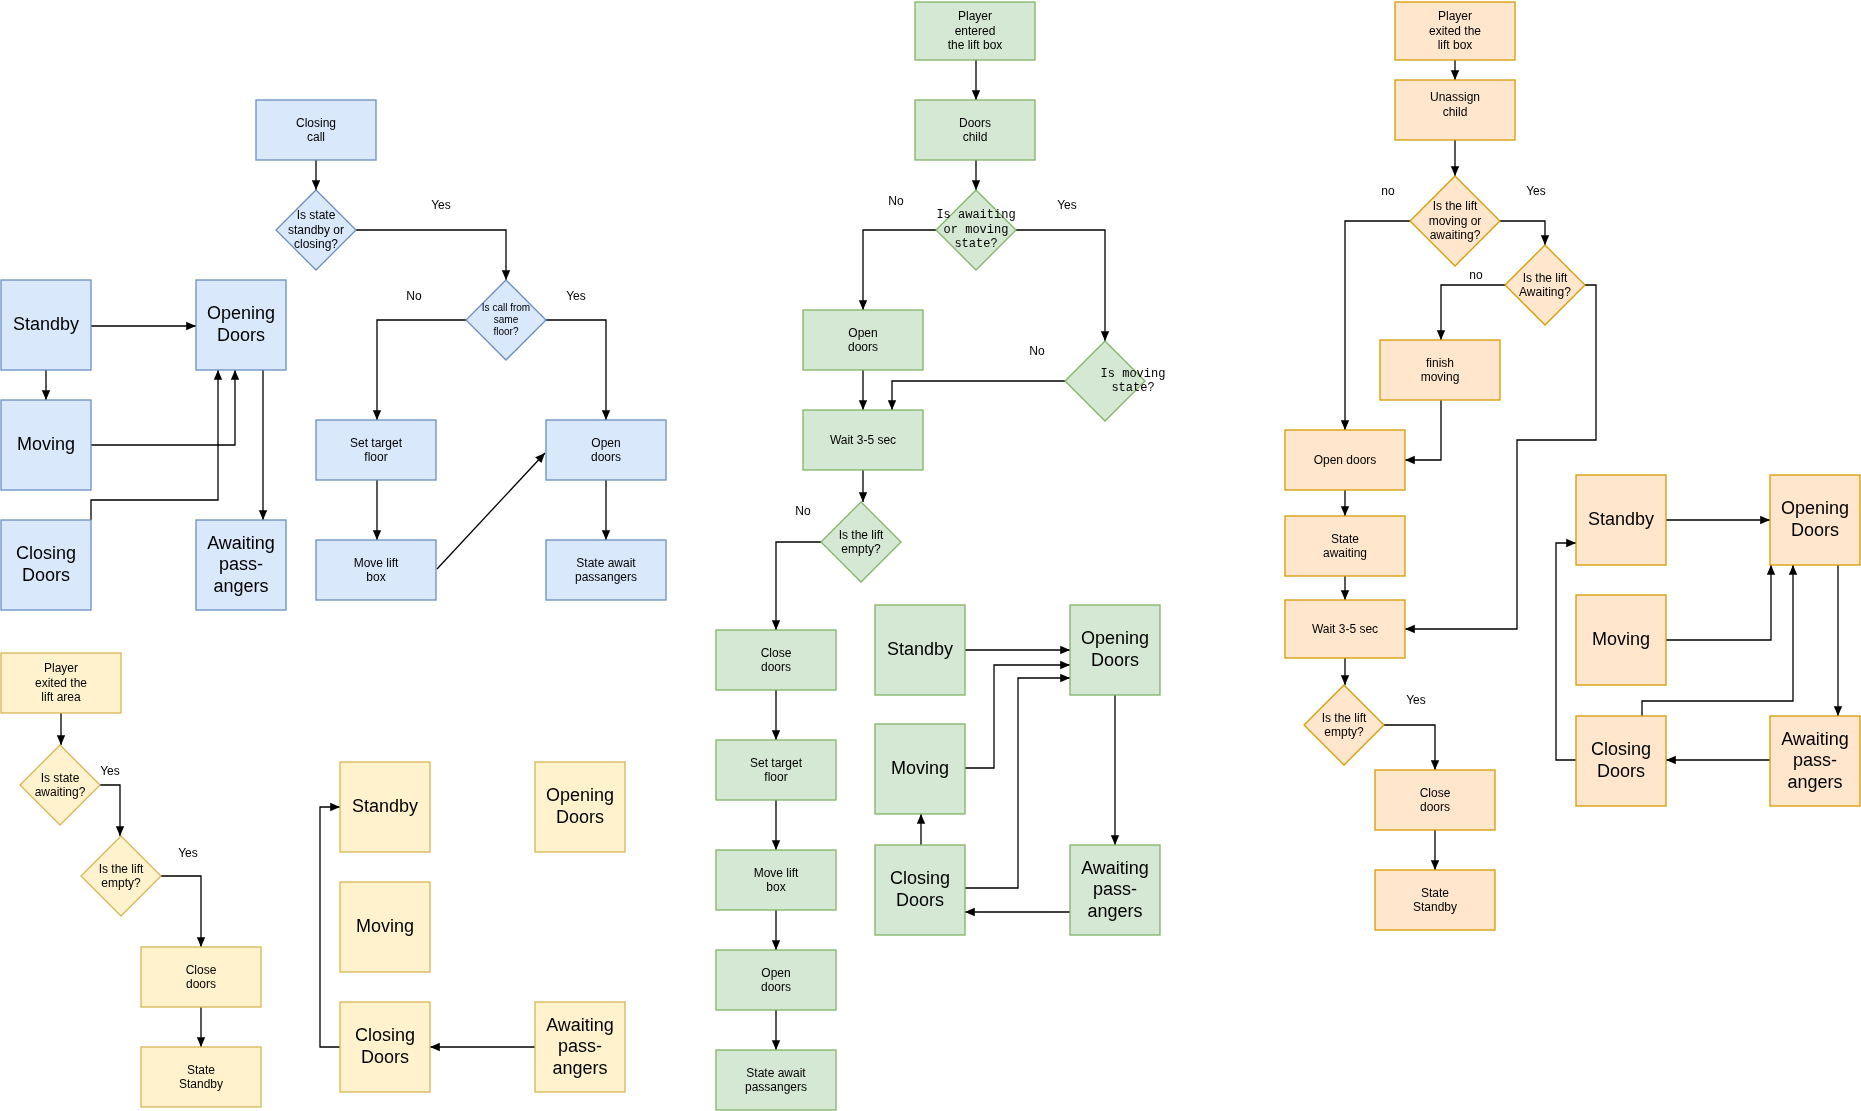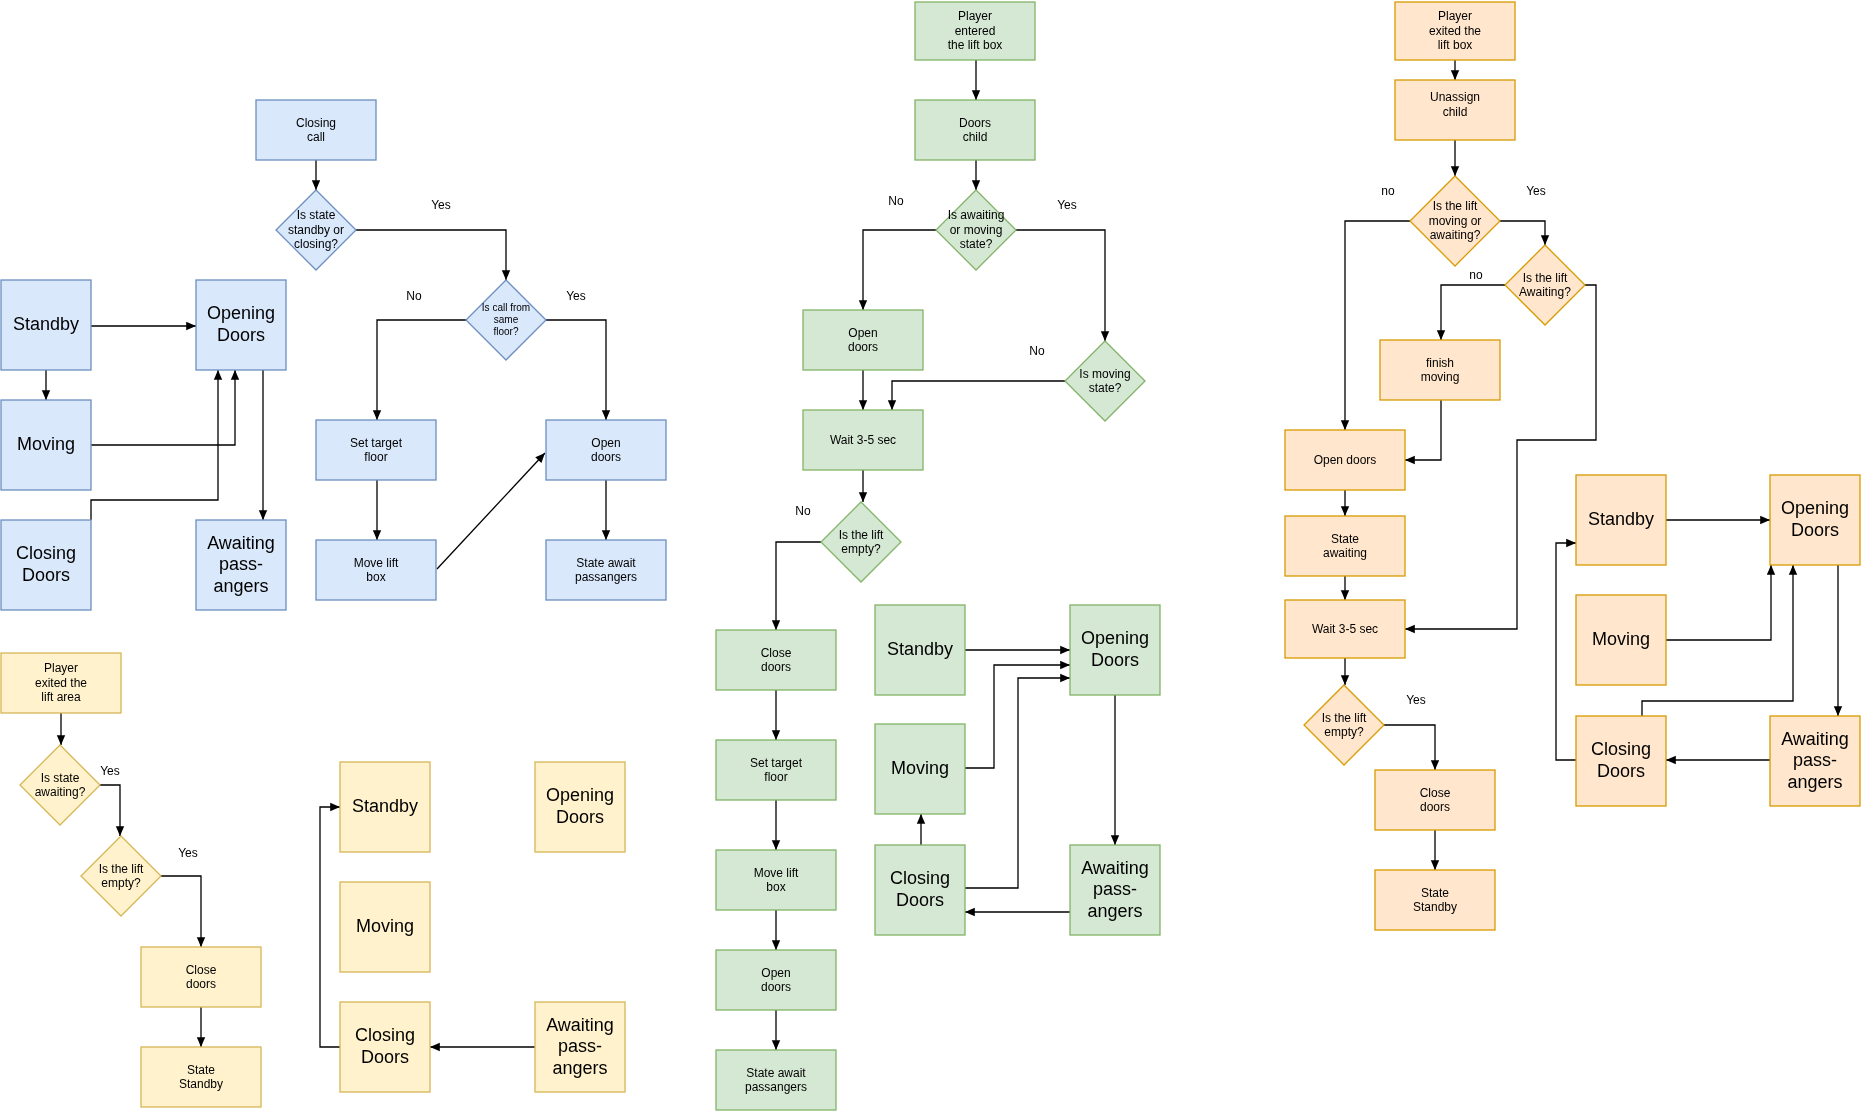--- a/index.html
+++ b/index.html
@@ -210,26 +210,26 @@
 angers</div>
       <div class="edge-label" style="left: 896px; top: 201px;">No</div>
       <div class="edge-label" style="left: 1067px; top: 205px;">Yes</div>
       <div class="edge-label" style="left: 1037px; top: 351px;">No</div>
       <div class="edge-label" style="left: 803px; top: 511px;">No</div>
       <div class="node-label" style="left: 915px; top: 2px; width: 120px; height: 58px; font-size: 12px;">Player
 entered
 the lift box</div>
       <div class="node-label" style="left: 915px; top: 100px; width: 120px; height: 60px; font-size: 12px;">Doors
 child</div>
-      <div class="node-label" style="left: 936px; top: 190px; width: 80px; height: 80px; font-size: 12px;">Is awaiting
+      <div class="node-label" style="left: 936px; top: 190px; width: 80px; height: 80px; font-size: 12px; font-family: Liberation Mono, monospace;">Is awaiting
 or moving
 state?</div>
       <div class="node-label" style="left: 803px; top: 310px; width: 120px; height: 60px; font-size: 12px;">Open
 doors</div>
-      <div class="node-label" style="left: 1065px; top: 341px; width: 80px; height: 80px; font-size: 12px;">Is moving
+      <div class="node-label" style="left: 1093px; top: 341px; width: 80px; height: 80px; font-size: 12px; font-family: Liberation Mono, monospace;">Is moving
 state?</div>
       <div class="node-label" style="left: 803px; top: 410px; width: 120px; height: 60px; font-size: 12px;">Wait 3-5 sec</div>
       <div class="node-label" style="left: 821px; top: 502px; width: 80px; height: 80px; font-size: 12px;">Is the lift
 empty?</div>
       <div class="node-label" style="left: 716px; top: 630px; width: 120px; height: 60px; font-size: 12px;">Close
 doors</div>
       <div class="node-label" style="left: 716px; top: 740px; width: 120px; height: 60px; font-size: 12px;">Set target
 floor</div>
       <div class="node-label" style="left: 716px; top: 850px; width: 120px; height: 60px; font-size: 12px;">Move lift
 box</div>

